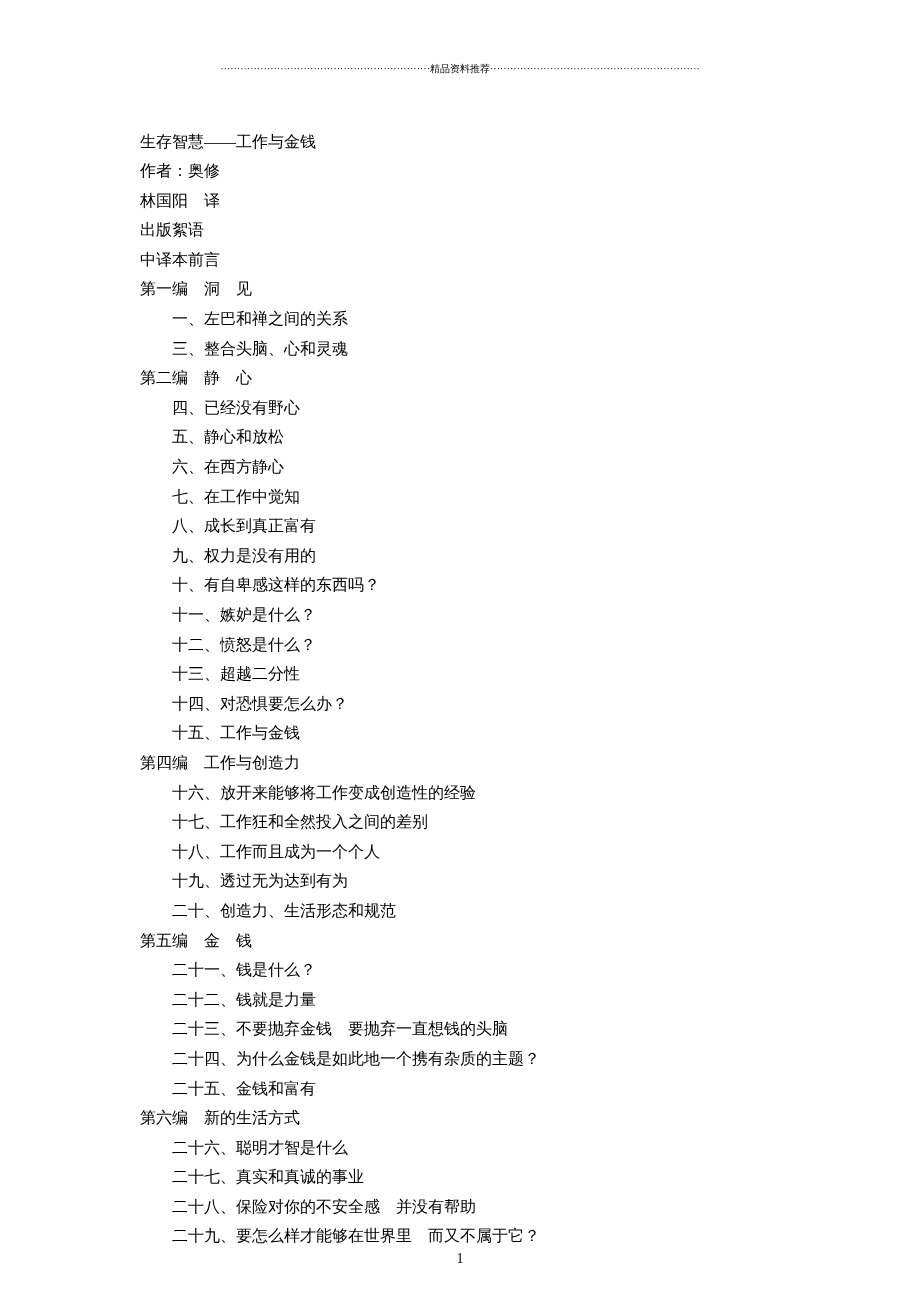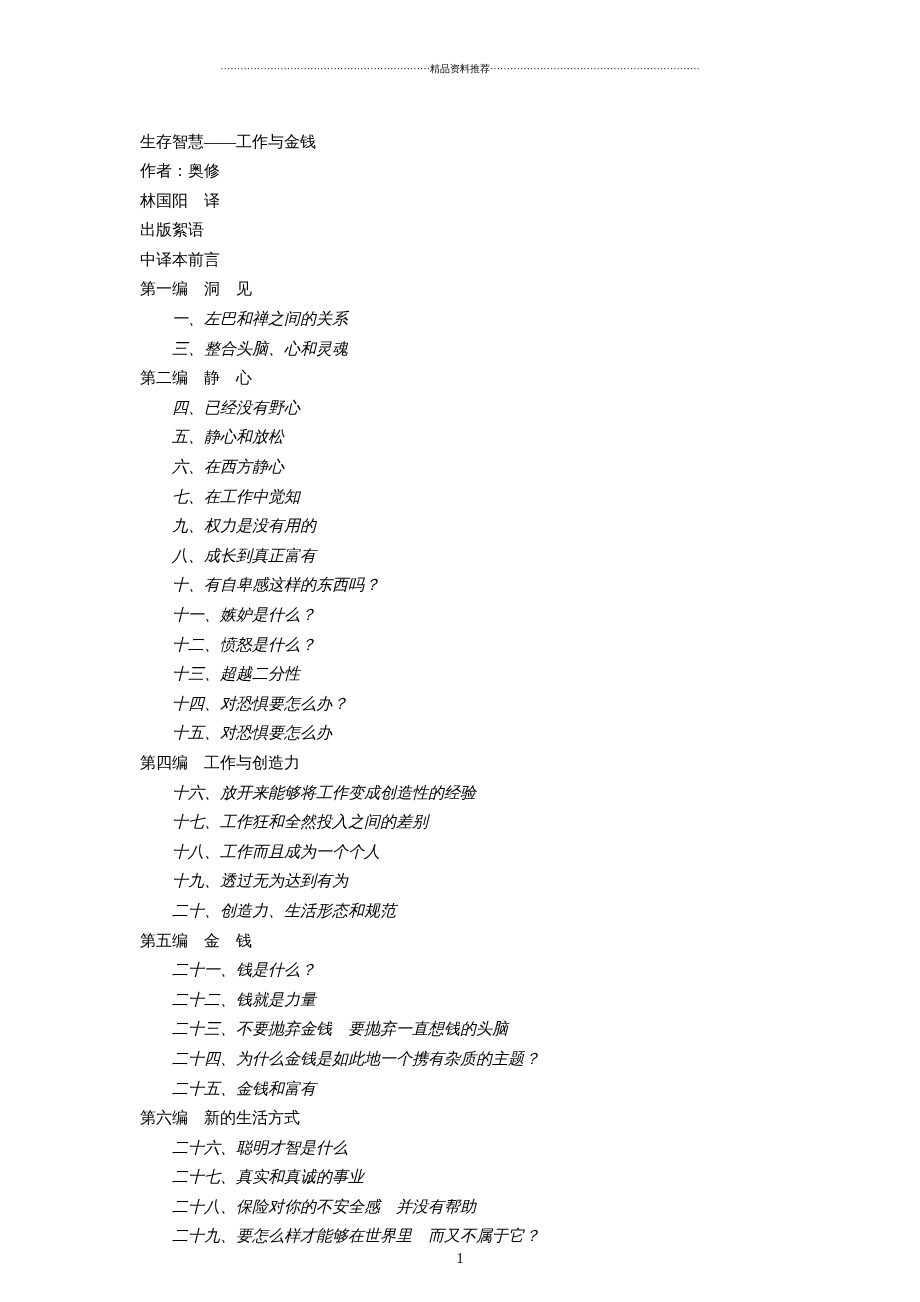--- a/index.html
+++ b/index.html
@@ -26,21 +26,21 @@
     margin-bottom: 48px;
     white-space: nowrap;
     overflow: hidden;
   }
   .content {
     font-size: 16px;
   }
   .line {
     white-space: pre;
   }
-  .indent-1 { padding-left: 2em; font-style: italic; }
+  .indent-1 { padding-left: 2em; }
   .page-num {
     position: absolute;
     bottom: 30px;
     left: 0;
     right: 0;
     text-align: center;
     font-size: 14px;
     font-family: "Times New Roman", serif;
   }
 </style>
@@ -61,28 +61,28 @@
     <div class="line">第一编　洞　见</div>
     <div class="line indent-1">一、左巴和禅之间的关系</div>
     <div class="line indent-1">三、整合头脑、心和灵魂</div>
 
     <div class="line">第二编　静　心</div>
     <div class="line indent-1">四、已经没有野心</div>
     <div class="line indent-1">五、静心和放松</div>
     <div class="line indent-1">六、在西方静心</div>
     <div class="line indent-1">七、在工作中觉知</div>
 
+    <div class="line indent-1">八、成长到真正富有</div>
     <div class="line indent-1">九、权力是没有用的</div>
-    <div class="line indent-1">八、成长到真正富有</div>
     <div class="line indent-1">十、有自卑感这样的东西吗？</div>
     <div class="line indent-1">十一、嫉妒是什么？</div>
     <div class="line indent-1">十二、愤怒是什么？</div>
     <div class="line indent-1">十三、超越二分性</div>
     <div class="line indent-1">十四、对恐惧要怎么办？</div>
-    <div class="line indent-1">十五、对恐惧要怎么办</div>
+    <div class="line indent-1">十五、工作与金钱</div>
 
     <div class="line">第四编　工作与创造力</div>
     <div class="line indent-1">十六、放开来能够将工作变成创造性的经验</div>
     <div class="line indent-1">十七、工作狂和全然投入之间的差别</div>
     <div class="line indent-1">十八、工作而且成为一个个人</div>
     <div class="line indent-1">十九、透过无为达到有为</div>
     <div class="line indent-1">二十、创造力、生活形态和规范</div>
 
     <div class="line">第五编　金　钱</div>
     <div class="line indent-1">二十一、钱是什么？</div>

